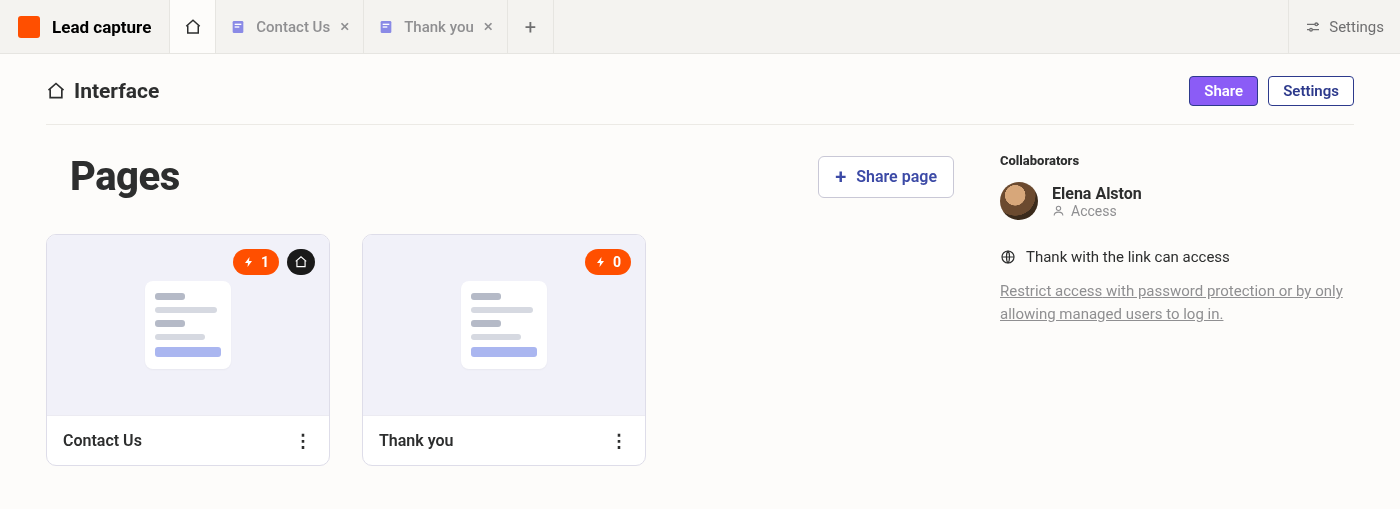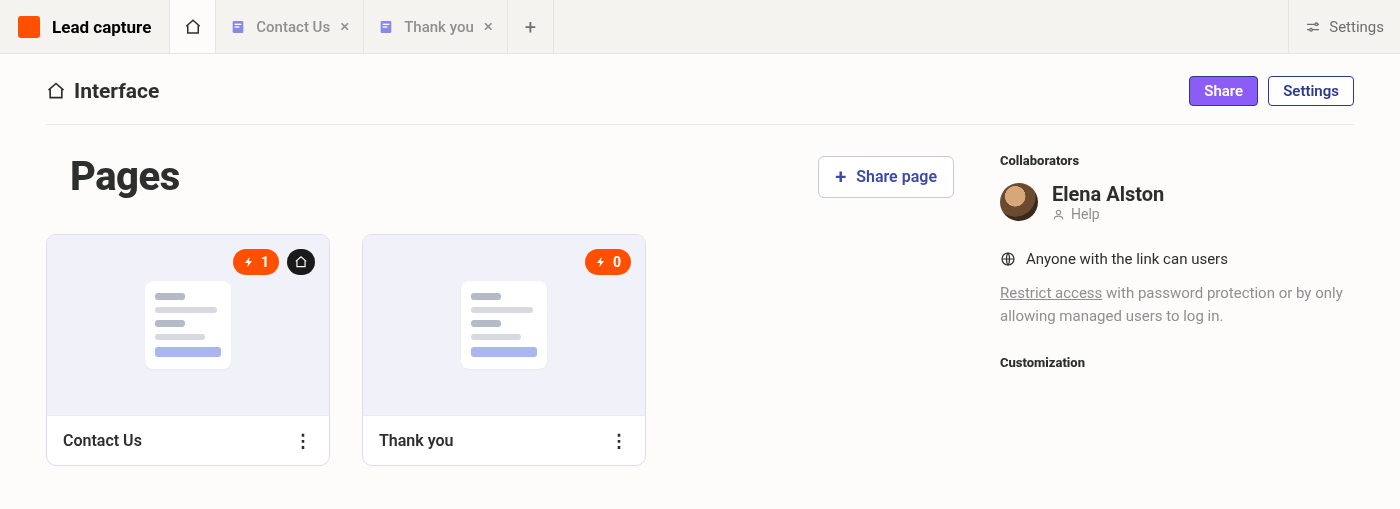--- a/index.html
+++ b/index.html
@@ -245,28 +245,28 @@
     display: flex;
     gap: 14px;
     align-items: center;
     margin-bottom: 28px;
   }
   .avatar {
     width: 38px; height: 38px;
     border-radius: 50%;
     background: radial-gradient(circle at 40% 35%, #d7a77a 0 30%, #6b4a2f 31% 60%, #3a2a1b 61% 100%);
   }
-  .collab-name { font-weight: 700; font-size: 20px; }
+  .collab-name { font-weight: 700; font-size: 16px; }
   .collab-role { color: #8f8f91; font-size: 14px; display: flex; align-items: center; gap: 6px; }
   .access-line {
     display: flex; align-items: center; gap: 10px;
     margin-bottom: 14px;
     margin-top: 6px;
   }
-  .side-desc { color: #8f8f91; line-height: 1.5; margin-bottom: 28px; }
+  .side-desc { color: #8f8f91; line-height: 1.5; margin-bottom: 28px; text-decoration: underline; }
   .side-desc .ul { text-decoration: underline; color: #8f8f91; }
   .sec { margin-bottom: 6px; }
 
   
   svg { display: block; }
 </style>
 </head>
 <body>
 
 <div class="topbar">
@@ -422,38 +422,37 @@
         <div class="avatar"></div>
         <div>
           <div class="collab-name">Elena Alston</div>
           <div class="collab-role">
             <span>
               <svg width="13" height="13" viewBox="0 0 24 24" fill="none" stroke="#8f8f91" stroke-width="2">
                   <circle cx="12" cy="8" r="4"></circle>
                   <path d="M4 21c0-4 4-6 8-6s8 2 8 6"></path>
                 </svg>
             </span>
-            <span>Help</span>
+            <span>Access</span>
           </div>
         </div>
       </div>
     </div>
 
     <div class="sec">
       <div class="access-line">
         <span>
           <svg width="16" height="16" viewBox="0 0 24 24" fill="none" stroke="#2d2e2e" stroke-width="1.8">
               <circle cx="12" cy="12" r="9"></circle>
               <path d="M3 12h18M12 3c3 3 3 15 0 18M12 3c-3 3-3 15 0 18"></path>
             </svg>
         </span>
-        <span>Anyone with the link can users</span>
+        <span>Thank with the link can access</span>
       </div>
       <div class="side-desc">
         <span class="ul">Restrict access</span><span> with password protection or by only allowing managed users to log in.</span>
       </div>
     </div>
 
     <div class="sec">
-      <h3>Customization</h3>
     </div>
   </div>
 </div>
 
 </body></html>

